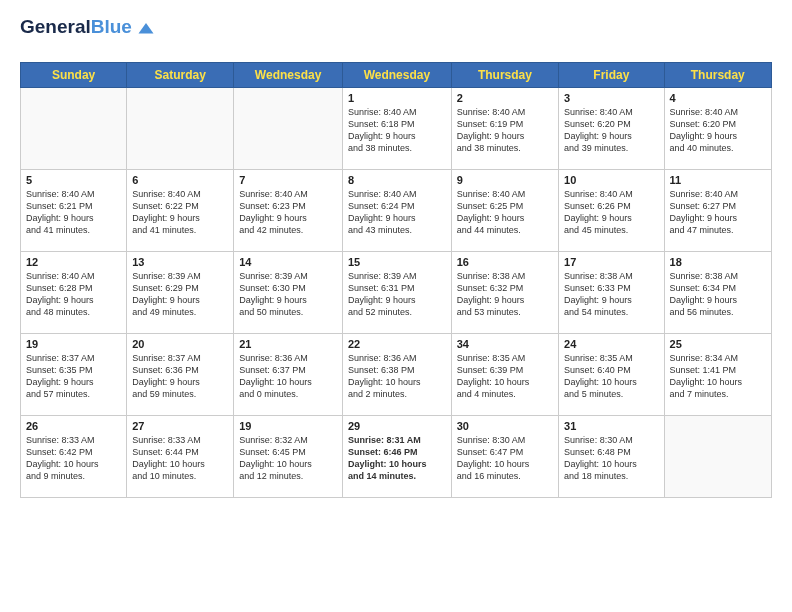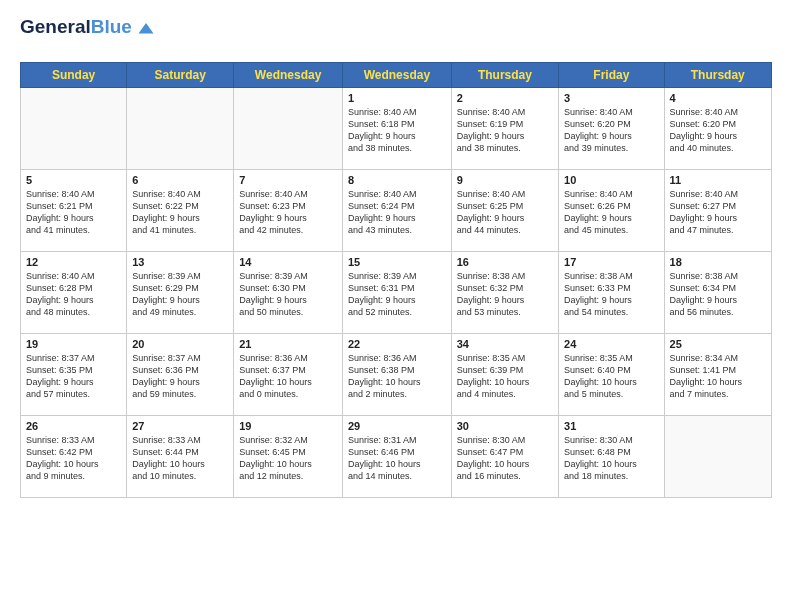--- a/index.html
+++ b/index.html
@@ -313,21 +313,21 @@
           </td>
           <td>
             <span class="day-num">19</span>
             <div class="cell-text" style="white-space: pre-line;">Sunrise: 8:32 AM
 Sunset: 6:45 PM
 Daylight: 10 hours
 and 12 minutes.</div>
           </td>
           <td>
             <span class="day-num">29</span>
-            <div class="cell-text" style="white-space: pre-line;">Sunrise: 8:31 AM
+            <div class="cell-text" style="white-space: pre-line; font-weight: bold;">Sunrise: 8:31 AM
 Sunset: 6:46 PM
 Daylight: 10 hours
 and 14 minutes.</div>
           </td>
           <td>
             <span class="day-num">30</span>
             <div class="cell-text" style="white-space: pre-line;">Sunrise: 8:30 AM
 Sunset: 6:47 PM
 Daylight: 10 hours
 and 16 minutes.</div>

